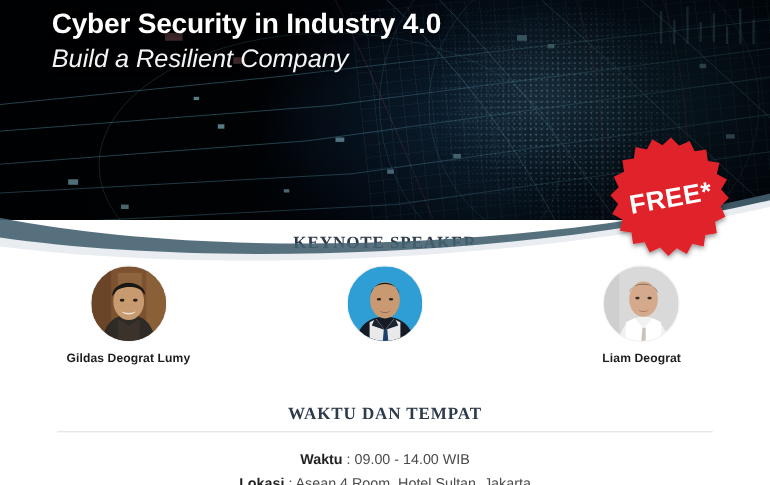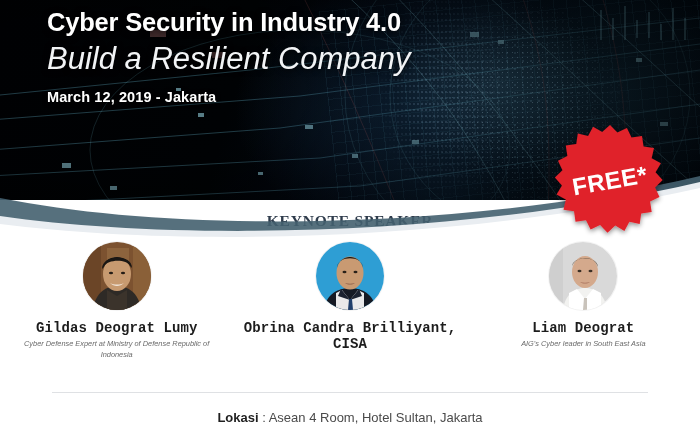--- a/index.html
+++ b/index.html
@@ -93,21 +93,21 @@
   .title-main {
     font-size: 25.5px;
     font-weight: bold;
     color: #ffffff;
     letter-spacing: -0.2px;
     line-height: 1.16;
     margin: 0;
     text-shadow: 0 1px 6px rgba(0,0,0,0.85);
   }
   .title-sub {
-    font-size: 31px;
+    font-size: 23px;
     font-style: italic;
     font-weight: normal;
     color: #f2f4f6;
     line-height: 1.2;
     margin: 2px 0 0 0;
     text-shadow: 0 1px 6px rgba(0,0,0,0.85);
   }
   .title-date {
     font-size: 14.5px;
     font-weight: bold;
@@ -189,25 +189,24 @@
     width: 68px;
     height: 68px;
     border-radius: 50%;
     overflow: hidden;
     position: relative;
     box-shadow: 0 0 0 1px rgba(0,0,0,0.05);
   }
   .avatar svg { display: block; }
   .speaker-name {
     margin-top: 10px;
-    font-size: 14px;
+    font-size: 11px;
     font-weight: bold;
     color: #1d1d1d;
     letter-spacing: 0.1px;
-    font-family: Liberation Mono, monospace;
   }
   .speaker-title {
     margin-top: 3px;
     font-size: 7.4px;
     font-style: italic;
     color: #6a6a6a;
     line-height: 1.45;
     max-width: 210px;
   }
 
@@ -305,21 +304,20 @@
         <rect x="684" y="18" width="2" height="22"></rect>
       </g>
     </svg>
 
     <div class="hero-vignette"></div>
   </div>
 
   <div class="hero-text">
     <h1 class="title-main">Cyber Security in Industry 4.0</h1>
     <div class="title-sub">Build a Resilient Company</div>
-    <div class="title-date">March 12, 2019 - Jakarta</div>
   </div>
 
   <div class="free-badge">
     <svg width="116" height="116" viewBox="0 0 116 116">
       <defs>
         <filter id="bsh" x="-30%" y="-30%" width="160%" height="160%">
           <feDropShadow dx="0" dy="2" stdDeviation="2.5" flood-color="#000" flood-opacity="0.45"></feDropShadow>
         </filter>
       </defs>
       <path filter="url(#bsh)" fill="#e0222b" d="
@@ -357,65 +355,64 @@
             <ellipse cx="34" cy="32" rx="14" ry="17" fill="#c79a70"></ellipse>
             <path d="M20 28 C 20 13, 48 13, 48 28 C 48 20, 42 15, 34 15 C 26 15, 20 20, 20 28 Z" fill="#14120f"></path>
             <path d="M19 27 C 19 12, 49 12, 49 26 L 47 24 C 44 17, 24 17, 21 25 Z" fill="#1a1714"></path>
             <ellipse cx="28" cy="31" rx="2.1" ry="1.3" fill="#241c15"></ellipse>
             <ellipse cx="40" cy="31" rx="2.1" ry="1.3" fill="#241c15"></ellipse>
             <path d="M27 41 C 31 45, 37 45, 41 41 C 37 43, 31 43, 27 41 Z" fill="#f0e4d8"></path>
             <path d="M24 48 L 34 54 L 44 48 L 44 68 L 24 68 Z" fill="#3b332b"></path>
           </svg>
         </div>
         <div class="speaker-name">Gildas Deograt Lumy</div>
-        <div class="speaker-title">Cyber Defense Expert at Ministry of Defense Republic of Indonesia</div>
       </div>
 
       <div class="speaker">
         <div class="avatar">
           <svg width="68" height="68" viewBox="0 0 68 68">
             <rect width="68" height="68" fill="#2e9ed4"></rect>
             <path d="M8 68 C 10 52, 22 46, 34 46 C 46 46, 58 52, 60 68 Z" fill="#151a24"></path>
             <ellipse cx="34" cy="31" rx="13.5" ry="16.5" fill="#c99a72"></ellipse>
             <path d="M21 26 C 21 13, 47 13, 47 26 C 46 19, 40 15, 34 15 C 28 15, 22 19, 21 26 Z" fill="#16130f"></path>
             <ellipse cx="28.5" cy="30" rx="2" ry="1.2" fill="#2a2119"></ellipse>
             <ellipse cx="39.5" cy="30" rx="2" ry="1.2" fill="#2a2119"></ellipse>
             <path d="M29 41 C 32 43, 36 43, 39 41 C 36 42, 32 42, 29 41 Z" fill="#8a5c48"></path>
             <path d="M26 48 L 34 58 L 42 48 L 48 51 L 48 68 L 20 68 L 20 51 Z" fill="#e9e9ea"></path>
             <path d="M25 47 L 34 58 L 22 54 Z" fill="#1b2230"></path>
             <path d="M43 47 L 34 58 L 46 54 Z" fill="#1b2230"></path>
             <path d="M33 57 L 36 57 L 37 68 L 32 68 Z" fill="#1f3f6b"></path>
           </svg>
         </div>
-        <div class="speaker-name">Obrina Candra Brilliyant, CISA</div>
       </div>
 
       <div class="speaker">
         <div class="avatar">
           <svg width="68" height="68" viewBox="0 0 68 68">
             <rect width="68" height="68" fill="#d9d9d9"></rect>
             <rect x="0" y="0" width="14" height="68" fill="#cfcfcf"></rect>
             <path d="M14 68 C 16 52, 26 46, 36 46 C 46 46, 56 52, 58 68 Z" fill="#f2f2f0"></path>
             <ellipse cx="36" cy="30" rx="13" ry="16" fill="#d4a98c"></ellipse>
             <path d="M23 24 C 24 14, 49 14, 49 25 C 47 19, 42 16, 36 16 C 30 16, 25 19, 23 24 Z" fill="#6b5a49"></path>
             <ellipse cx="30.5" cy="29" rx="2" ry="1.3" fill="#3c3026"></ellipse>
             <ellipse cx="41.5" cy="29" rx="2" ry="1.3" fill="#3c3026"></ellipse>
             <path d="M31 40 C 34 42, 38 42, 41 40 C 38 41, 34 41, 31 40 Z" fill="#a8725c"></path>
             <path d="M28 47 L 36 57 L 44 47 L 52 51 L 52 68 L 20 68 L 20 51 Z" fill="#ffffff"></path>
             <path d="M35 56 L 38 56 L 38 68 L 34 68 Z" fill="#c9c3bb"></path>
           </svg>
         </div>
         <div class="speaker-name">Liam Deograt</div>
-        <div class="speaker-title">AIG's Cyber leader in South East Asia</div>
       </div>
 
     </div>
 
+    <div class="section-heading waktu-heading">WAKTU DAN TEMPAT</div>
 
     <div class="divider"></div>
 
     <div class="waktu-lines">
+      <div class="waktu-line"><b>Waktu</b><span> : 09.00 - 14.00 WIB</span></div>
       <div class="waktu-line"><b>Lokasi</b><span> : Asean 4 Room, Hotel Sultan, Jakarta</span></div>
     </div>
 
   </div>
 
 </div>
 
 </body></html>

